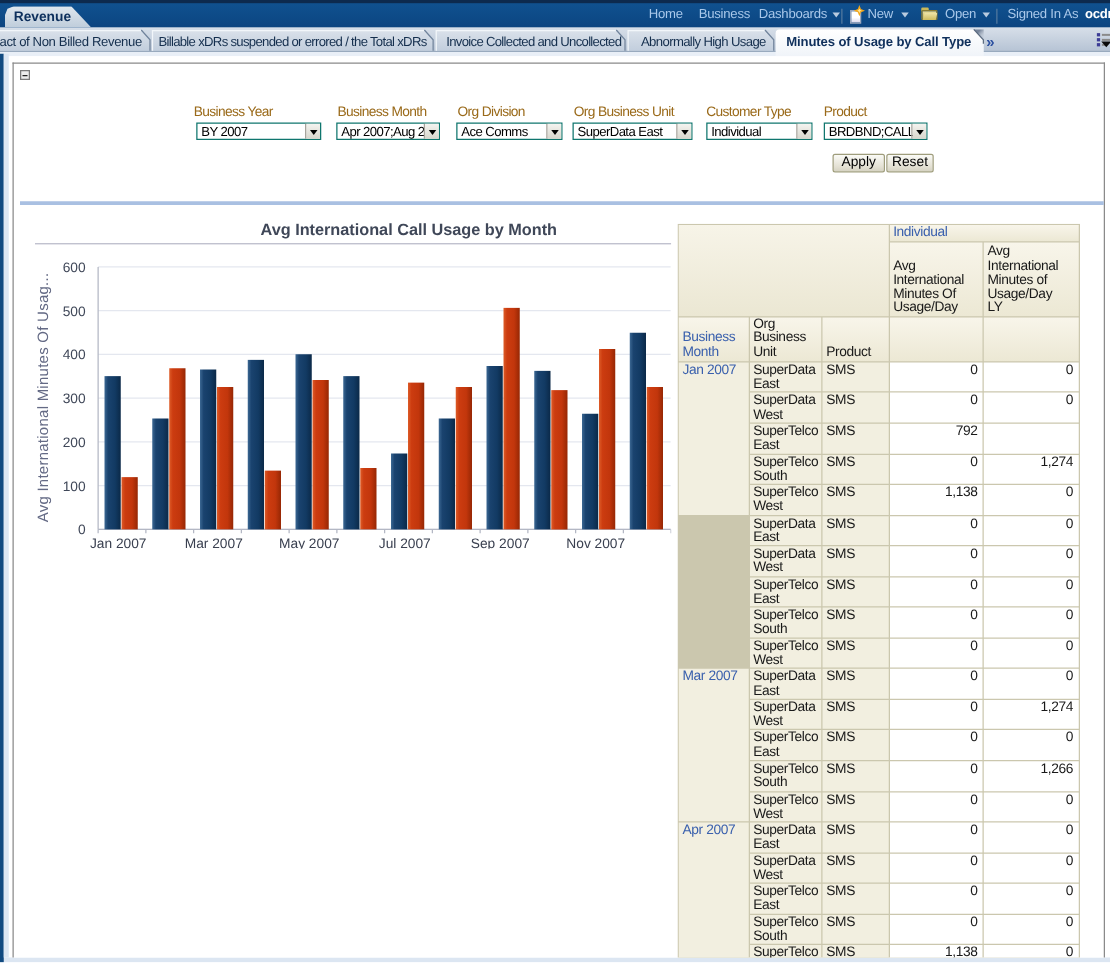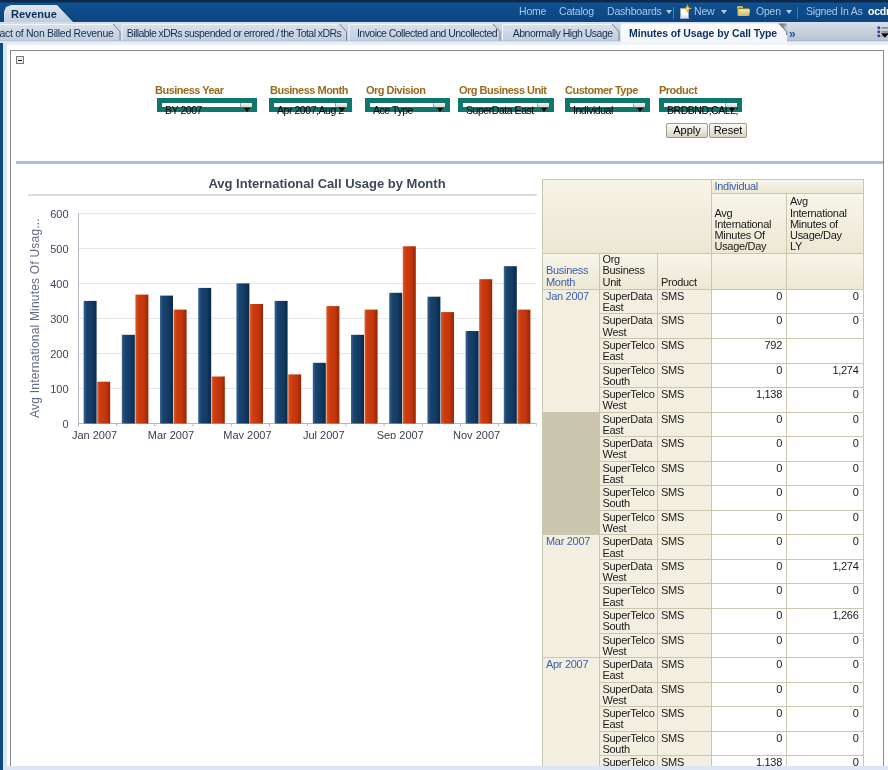--- a/index.html
+++ b/index.html
@@ -14,22 +14,22 @@
 
 #tabstrip{position:absolute;left:0;top:22px;width:740px;height:23px}
 
 #bottomstrip{position:absolute;left:0;top:766px;width:888px;height:4px;background:#dce6f2}
 #leftbar{position:absolute;left:0;top:43px;width:3px;height:727px;background:#114a80}
 #leftlight{position:absolute;left:3px;top:43px;width:3.5px;height:723px;background:#dce6f2}
 
 #container{position:absolute;left:10px;top:50px;width:874px;height:716px;border:1px solid #8a8a8a;border-bottom:0;background:#fff;overflow:hidden}
 #collapse{position:absolute;left:4.5px;top:5px;width:8px;height:8px;border:1px solid #7a7a7a;background:#ededed}
 #collapse i{position:absolute;left:1px;top:2.5px;width:4px;height:1px;background:#222}
-.plabel{position:absolute;top:33px;font-size:11px;font-weight:bold;color:#9a6a1a;letter-spacing:-0.5px;white-space:nowrap}
-.sel{position:absolute;top:47px;height:14px;border:5px solid #0f766e;background:#fff}
+.plabel{position:absolute;top:33px;font-size:11px;font-weight:normal;color:#9a6a1a;letter-spacing:-0.5px;white-space:nowrap}
+.sel{position:absolute;top:47px;height:14px;border:1px solid #0f766e;background:#fff}
 .st{position:absolute;left:3px;top:1px;font-size:10.5px;letter-spacing:-0.45px;color:#000;white-space:nowrap}
 .sb{position:absolute;right:0;top:0;bottom:0;width:12px;background:linear-gradient(#f4f4f0,#d8d6cc);border-left:1px solid #a6a49c}
 .tri{position:absolute;left:2.5px;top:5px;width:0;height:0;border-left:3.5px solid transparent;border-right:3.5px solid transparent;border-top:4px solid #000}
 .btn{position:absolute;top:72px;height:15px;border:1px solid #9f9d7c;border-radius:2px;background:linear-gradient(#fafaf6,#e4e1d4 70%,#d6d3c3);font-size:11px;color:#000;text-align:center;line-height:13px}
 #sechead{position:absolute;left:6px;top:97px;font-size:11px;font-weight:bold;color:#2e39ad;letter-spacing:-0.2px}
 #secline{position:absolute;left:5px;top:110px;width:868px;height:3px;background:#a9c0e2}
 
 #tblwrap{position:absolute;left:531px;top:127.5px;width:323px;height:589px;overflow:hidden}
 #pivot{position:absolute;left:0;top:0;width:322px;display:grid;background:#cbc7ae;padding:1px;gap:1px;font-size:11px;
 grid-template-columns:55.5px 57.5px 52.5px 74.5px 75.5px;
@@ -40,21 +40,21 @@
 #pivot .mid{display:flex;align-items:flex-end}
 #pivot .blue{color:#3a60ad}
 #pivot .rh{background:#f2efe0;padding:1px 3px}
 #pivot .n{background:#fff;text-align:right;padding:1px 4px 0 2px}
 
 </style></head><body>
 <div id="page">
 <div id="banner">
 <div id="revtab">Revenue</div>
 <span class="tl" style="left:519px">Home</span>
-<span class="tl" style="left:559px">Catalog</span>
+<span class="tl" style="left:559px">Business</span>
 <span class="tl" style="left:607px">Dashboards</span>
       <span class="caret" style="left:666px"></span>
 <span class="tlsep" style="left:673px"></span>
 <span style="position:absolute;left:679px;top:5px;width:11px;height:12px">
 <span style="position:absolute;left:1px;top:2.5px;width:9px;height:11px;background:linear-gradient(#ffffff 55%,#dbd7ec);border:1px solid #9aa6bc"></span>
 <span style="position:absolute;left:4px;top:-1px;width:9px;height:9px;background:#f2a71c;clip-path:polygon(50% 0,64% 36%,100% 50%,64% 64%,50% 100%,36% 64%,0 50%,36% 36%)"></span>
 <span style="position:absolute;left:6.5px;top:1.5px;width:4px;height:4px;background:#ffe9a0;clip-path:polygon(50% 0,64% 36%,100% 50%,64% 64%,50% 100%,36% 64%,0 50%,36% 36%)"></span>
 </span>
 <span class="tl" style="left:694px">New</span>
       <span class="caret" style="left:721px"></span>
@@ -142,21 +142,21 @@
           <span class="tri"></span>
         </span>
       </div>
 <div class="sel" style="left:258px;width:83px">
         <span class="st">Apr 2007;Aug 2</span>
         <span class="sb">
           <span class="tri"></span>
         </span>
       </div>
 <div class="sel" style="left:354px;width:85px">
-        <span class="st">Ace Type</span>
+        <span class="st">Ace Comms</span>
         <span class="sb">
           <span class="tri"></span>
         </span>
       </div>
 <div class="sel" style="left:447px;width:96px">
         <span class="st">SuperData East</span>
         <span class="sb">
           <span class="tri"></span>
         </span>
       </div>

